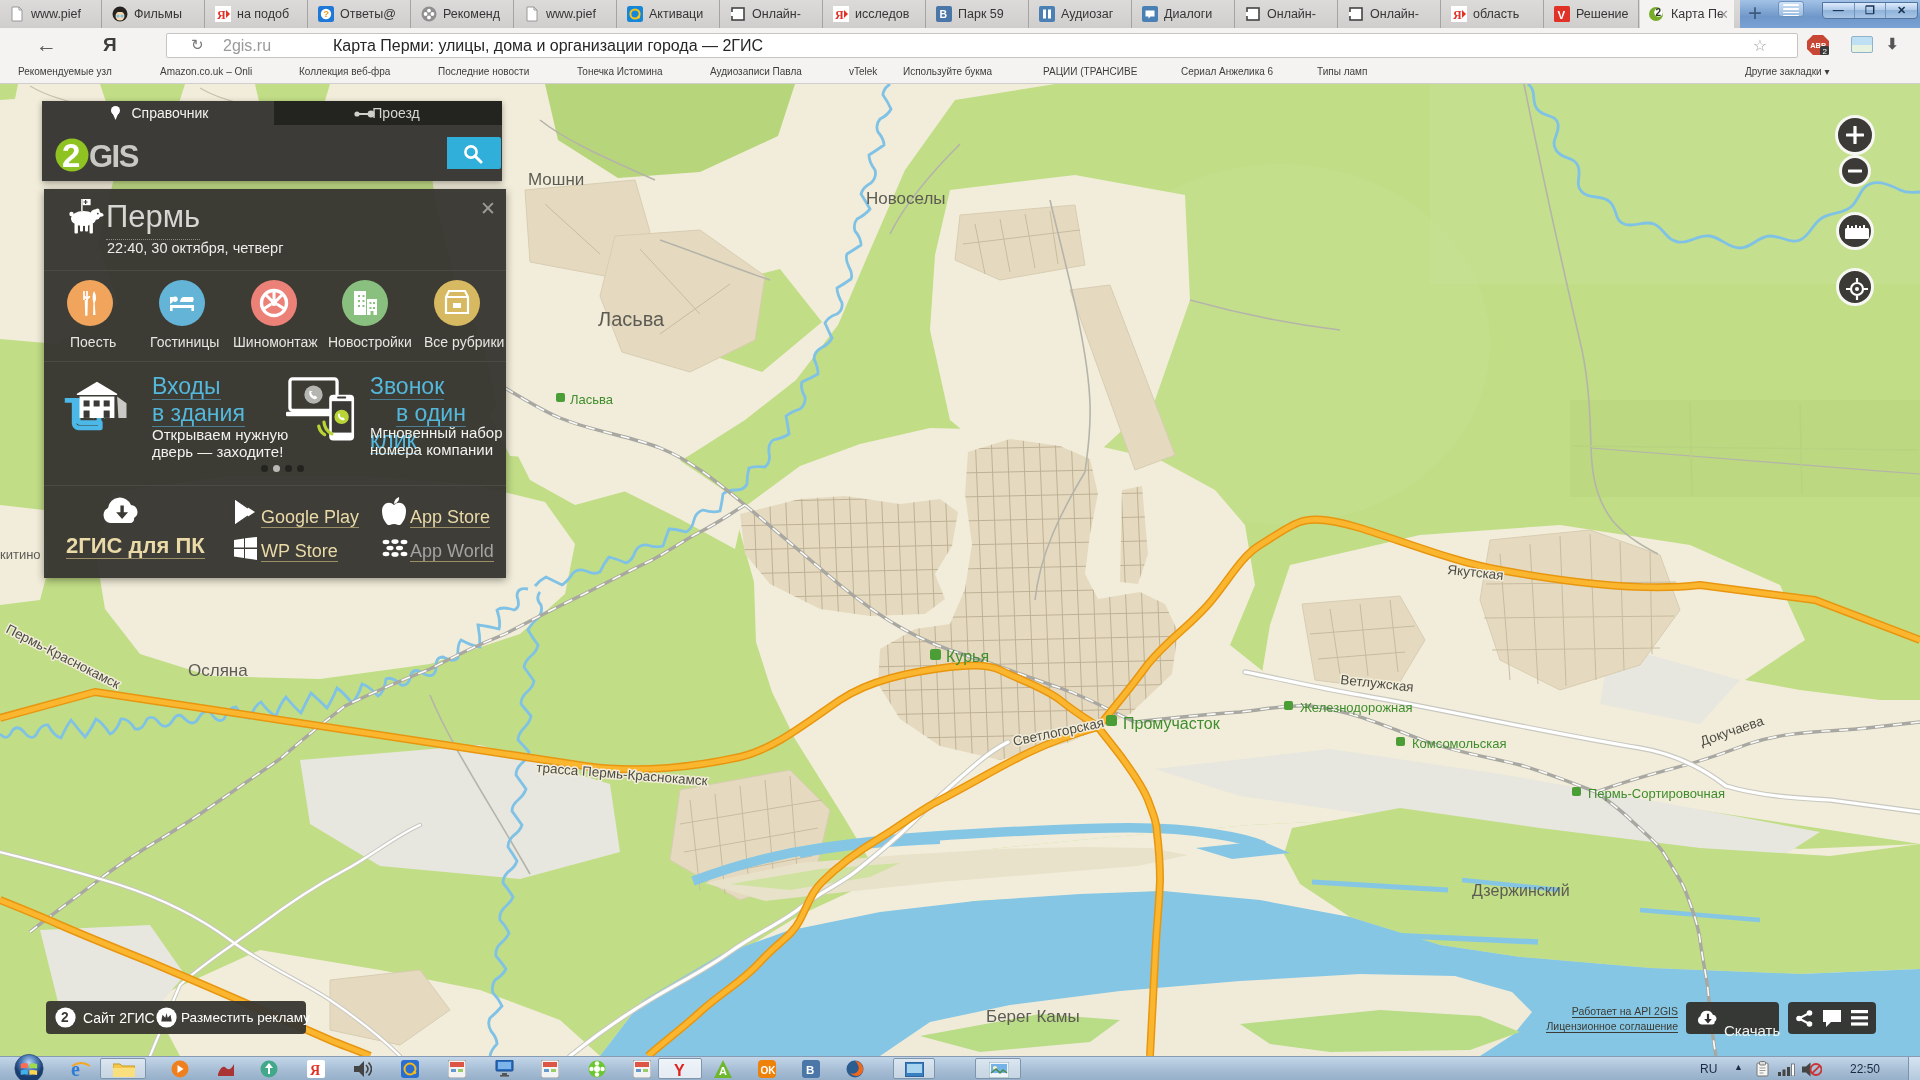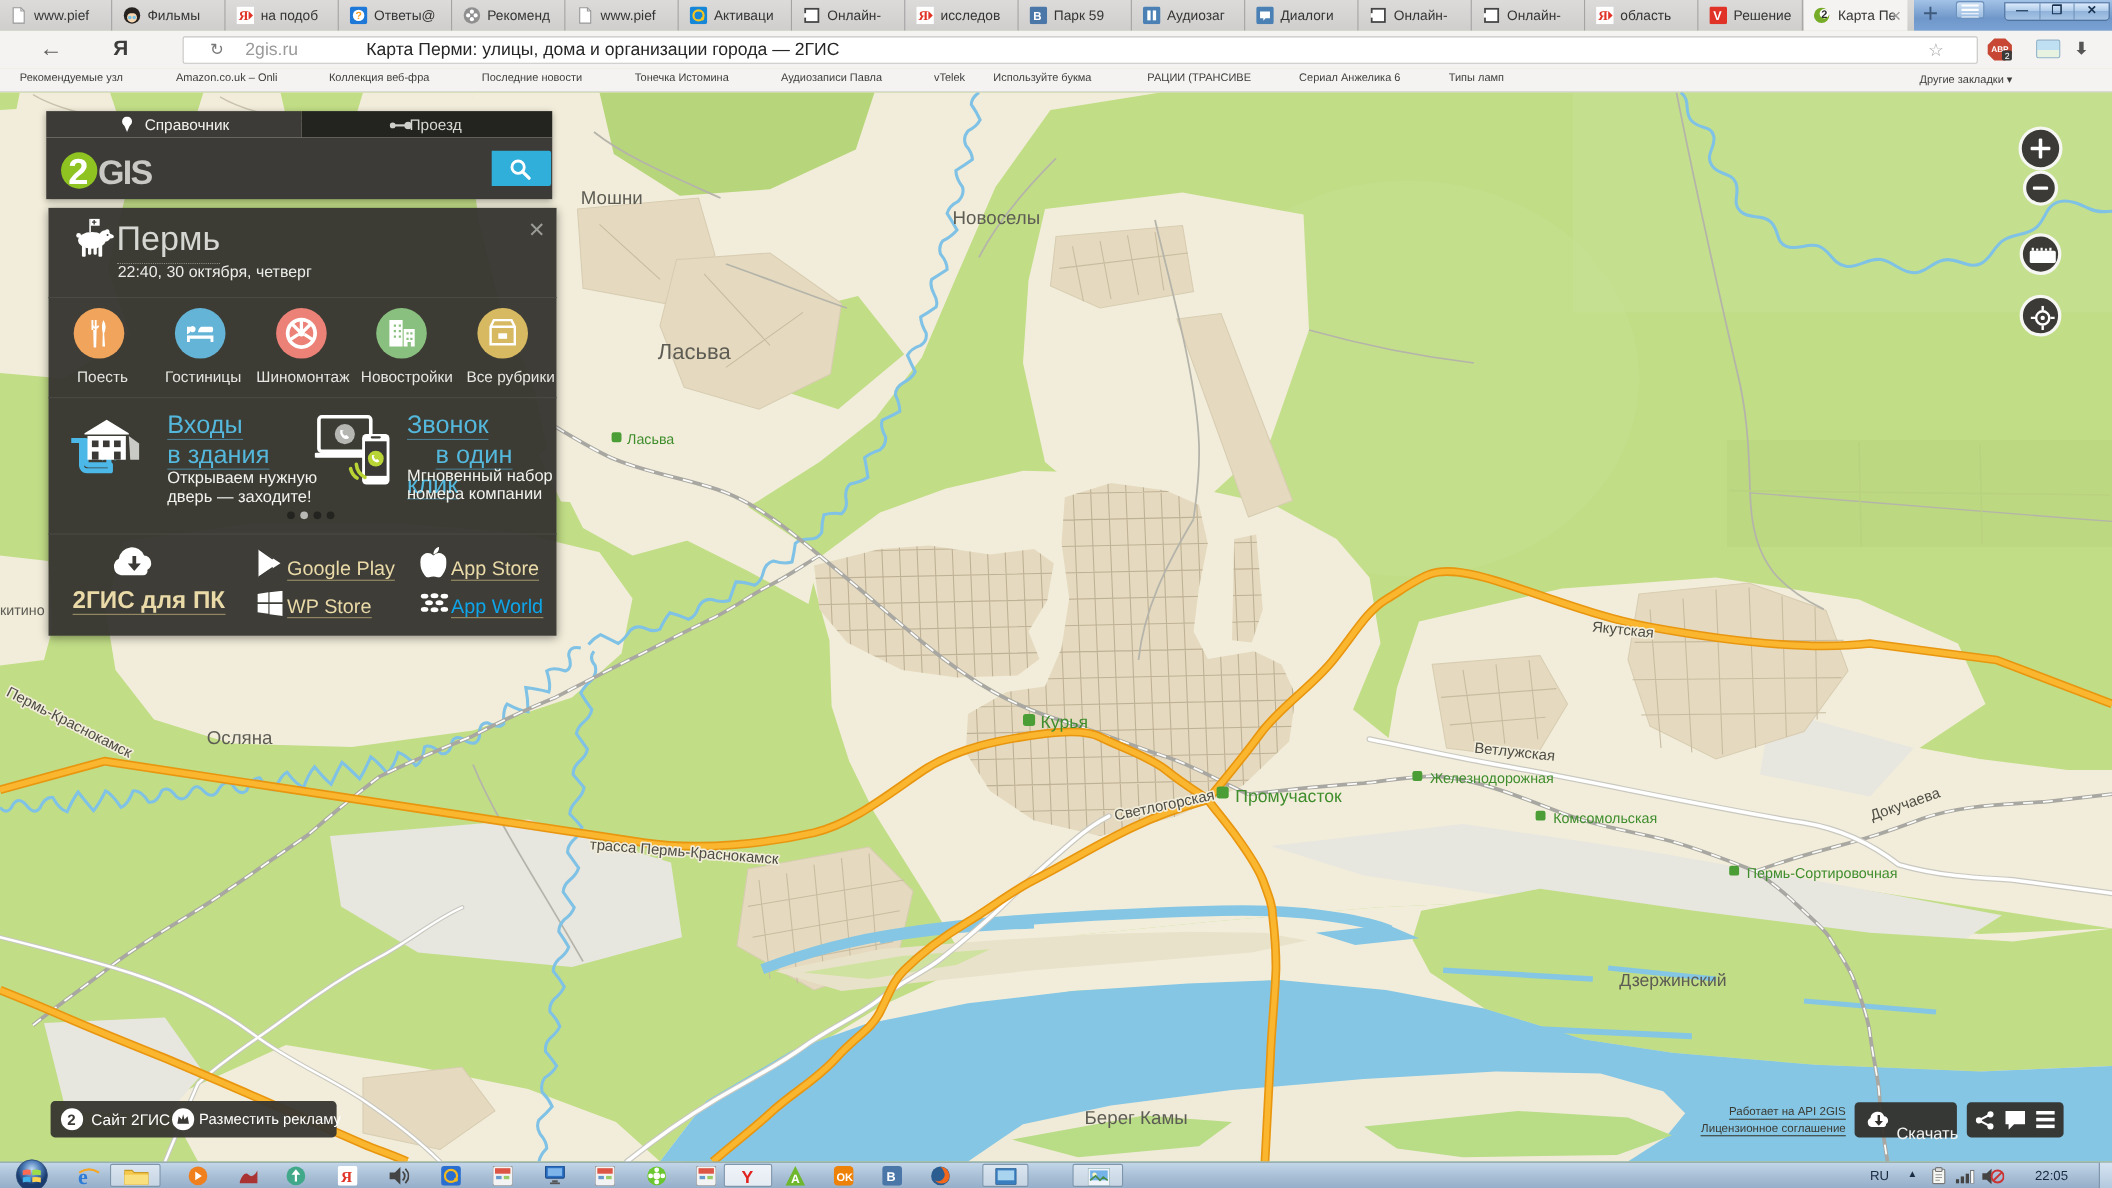--- a/index.html
+++ b/index.html
@@ -574,21 +574,21 @@
           <ellipse cx="4" cy="3" rx="3.4" ry="2.2"></ellipse>
           <ellipse cx="13" cy="2.6" rx="3.6" ry="2.3"></ellipse>
           <ellipse cx="22" cy="3" rx="3.4" ry="2.2"></ellipse>
           <ellipse cx="8" cy="9" rx="3.6" ry="2.3"></ellipse>
           <ellipse cx="17.5" cy="9" rx="3.6" ry="2.3"></ellipse>
           <ellipse cx="4" cy="15" rx="3.4" ry="2.2"></ellipse>
           <ellipse cx="13" cy="15.4" rx="3.6" ry="2.3"></ellipse>
           <ellipse cx="22" cy="15" rx="3.4" ry="2.2"></ellipse>
         </g>
       </svg>
-  <div style="position:absolute;left:366px;top:352px;font-size:18px;color:#0ea5e9;"><span style="border-bottom:1px solid #9b8f66;">App World</span></div>
+  <div style="position:absolute;left:366px;top:352px;font-size:18px;color:#a3a3a3;"><span style="border-bottom:1px solid #9b8f66;">App World</span></div>
 </div>
 
 <div style="position:absolute;left:1835px;top:115px;width:40px;height:40px;border-radius:50%;background:#3b3a36;border:3px solid #f6f6f2;">
   <svg style="position:absolute;left:8px;top:8px" width="18" height="18" viewBox="0 0 18 18">
         <path d="M9 1 V17 M1 9 H17" stroke="#fff" stroke-width="3.2" stroke-linecap="round"></path>
       </svg>
     </div>
 <div style="position:absolute;left:1839px;top:155px;width:32px;height:32px;border-radius:50%;background:#3b3a36;border:3px solid #f6f6f2;">
   <svg style="position:absolute;left:6px;top:6px" width="14" height="14" viewBox="0 0 14 14">
         <path d="M1 7 H13" stroke="#fff" stroke-width="3" stroke-linecap="round"></path>
@@ -778,16 +778,16 @@
         <rect x="0" y="9" width="3" height="4" fill="#444"></rect>
         <rect x="4.5" y="6.5" width="3" height="6.5" fill="#444"></rect>
         <rect x="9" y="4" width="3" height="9" fill="#444"></rect>
         <rect x="13.5" y="1" width="3" height="12" fill="#fff" stroke="#666" stroke-width="0.8"></rect>
       </svg>
   <svg style="position:absolute;left:1802px;top:5px" width="20" height="15" viewBox="0 0 20 15">
         <path d="M0 4.5 h4 l4.5-4 v14 l-4.5-4 h-4z" fill="#444"></path>
         <circle cx="14" cy="7.5" r="5.5" fill="none" stroke="#c33" stroke-width="1.8"></circle>
         <path d="M10.3 11.2 L17.8 3.8" stroke="#c33" stroke-width="1.8"></path>
       </svg>
-  <span class="tray" style="left:1850px;top:5px;">22:05</span>
+  <span class="tray" style="left:1850px;top:5px;">22:50</span>
   <div style="position:absolute;left:1908px;top:0;width:12px;height:24px;border-left:1px solid #7d93a9;background:linear-gradient(#d6e4f2,#b2c8dd);"></div>
 </div>
 </div>
 
 </body></html>

